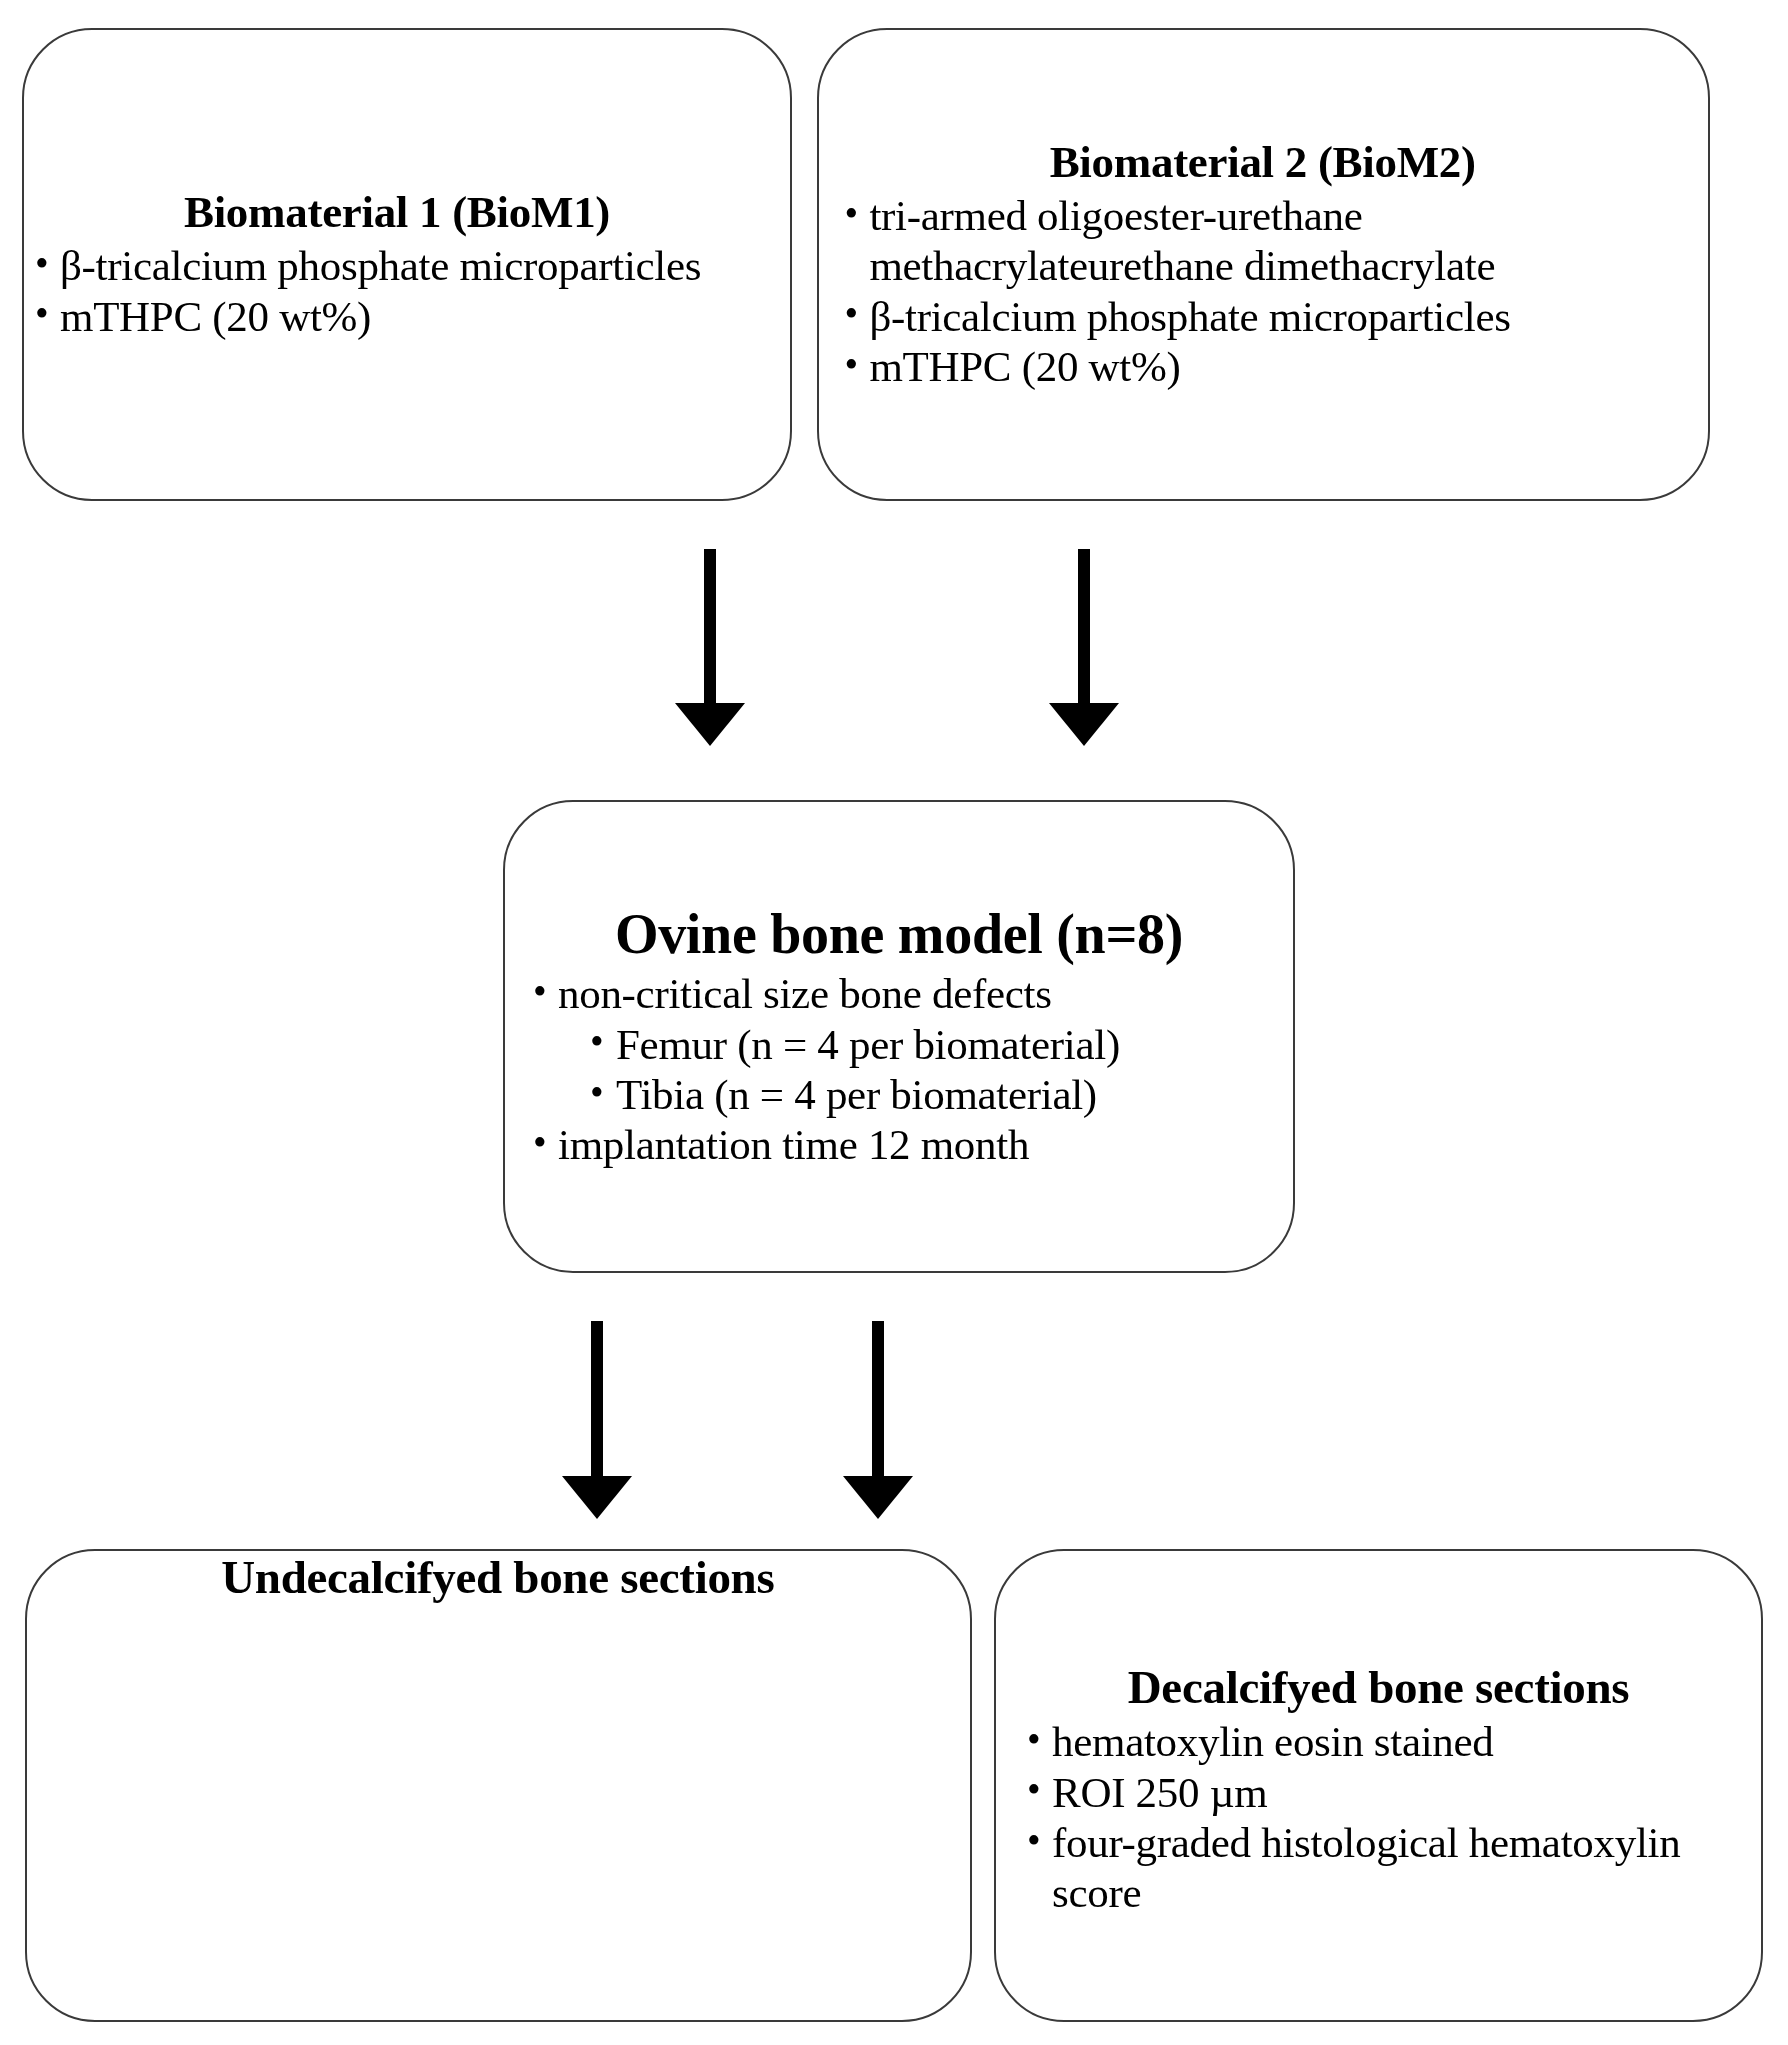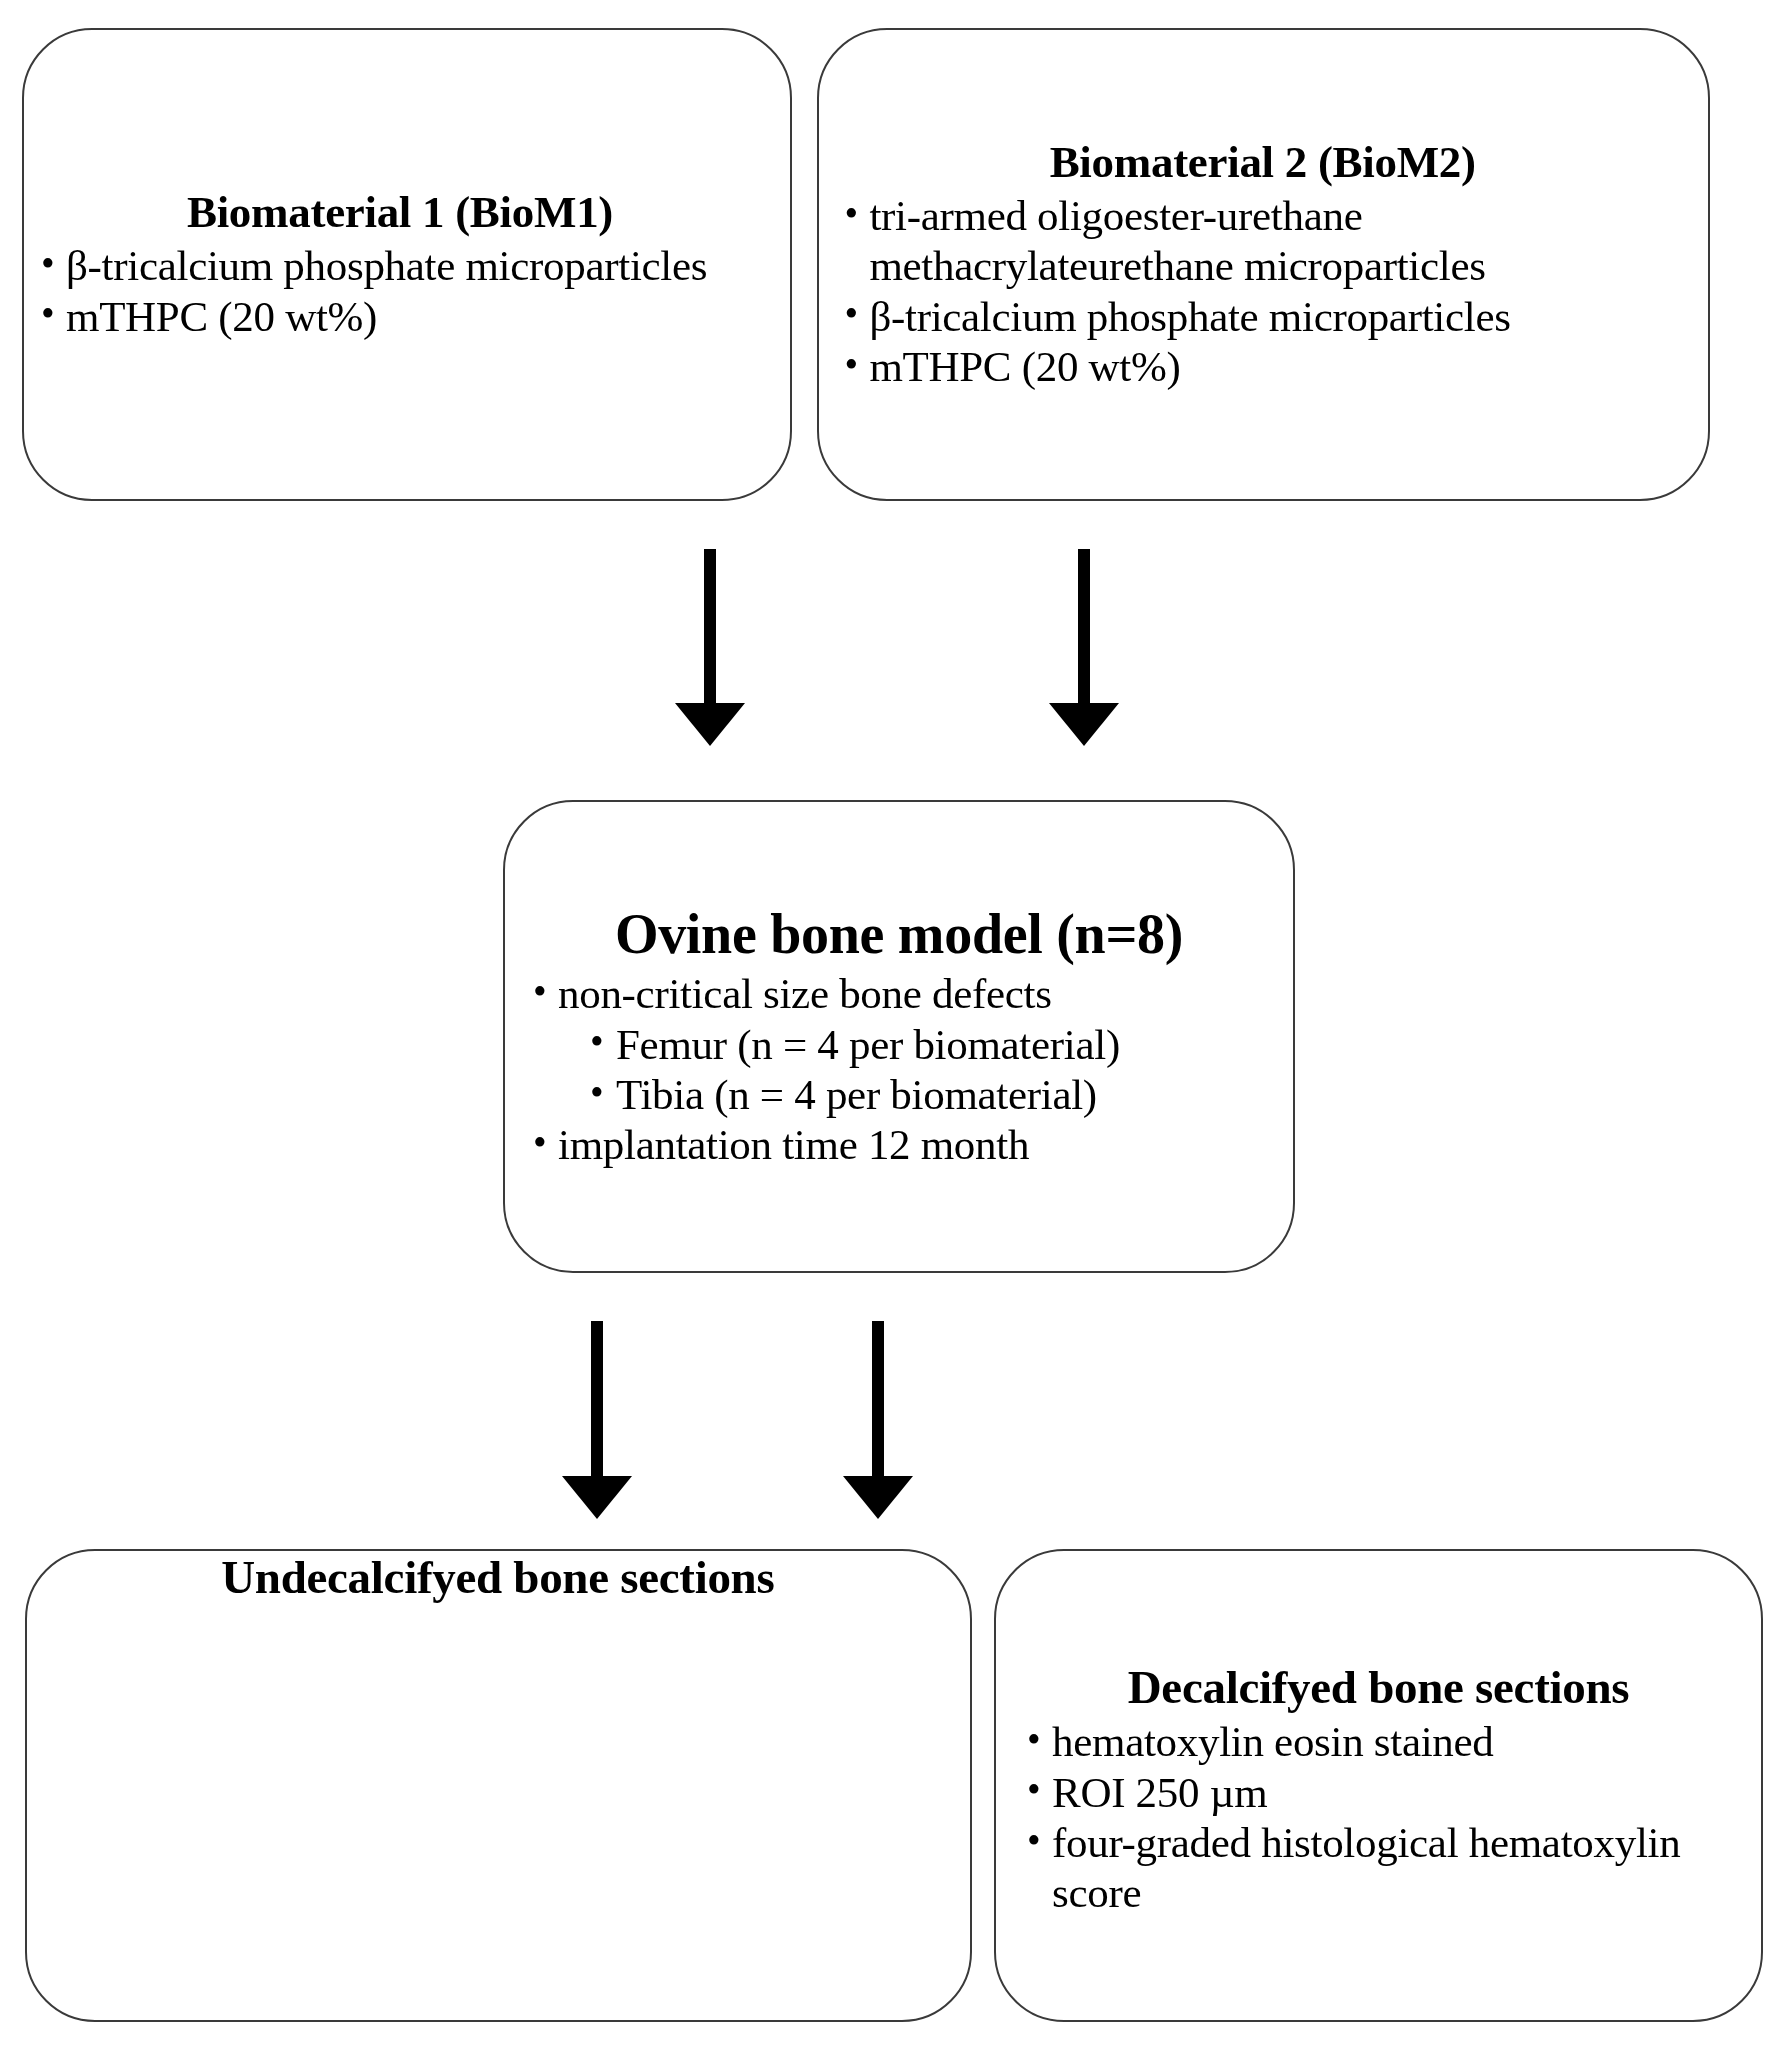--- a/index.html
+++ b/index.html
@@ -59,21 +59,21 @@
   .bullets li.indent {
     padding-left: 87px;
   }
   .bullets li.indent::before {
     left: 61px;
   }
 
   
   #node-biom1 {
     left: 22px; top: 28px; width: 770px; height: 473px;
-    padding: 0 27px 0 13px;
+    padding: 0 27px 0 7px;
   }
   #node-biom2 {
     left: 817px; top: 28px; width: 893px; height: 473px;
     padding: 0 23px 0 21.4px;
   }
   #node-ovine {
     left: 503px; top: 800px; width: 792px; height: 473px;
     padding: 0 24px 0 24px;
   }
   #node-undecalc {
@@ -130,21 +130,21 @@
     <div class="node-title">Biomaterial 1 (BioM1)</div>
     <ul class="bullets">
       <li>β-tricalcium phosphate microparticles</li>
       <li>mTHPC (20 wt%)</li>
     </ul>
   </div>
 
   <div class="node" id="node-biom2">
     <div class="node-title">Biomaterial 2 (BioM2)</div>
     <ul class="bullets">
-      <li>tri-armed oligoester-urethane methacrylateurethane microparticles</li>
+      <li>tri-armed oligoester-urethane methacrylateurethane dimethacrylate</li>
       <li>β-tricalcium phosphate microparticles</li>
       <li>mTHPC (20 wt%)</li>
     </ul>
   </div>
 
   <div class="arrow" id="arrow-1">
     <div class="stem"></div>
     <div class="head"></div>
   </div>
   <div class="arrow" id="arrow-2">

